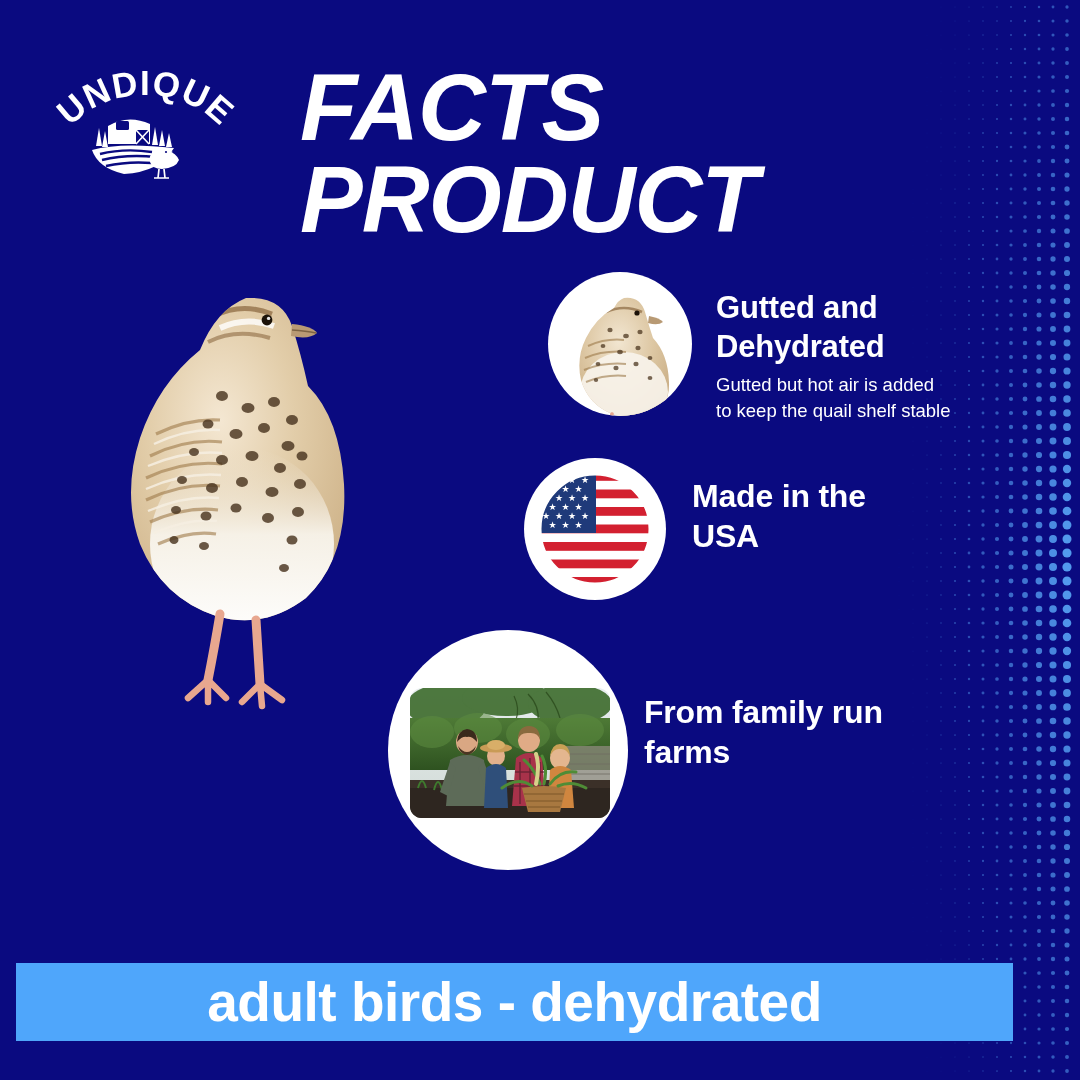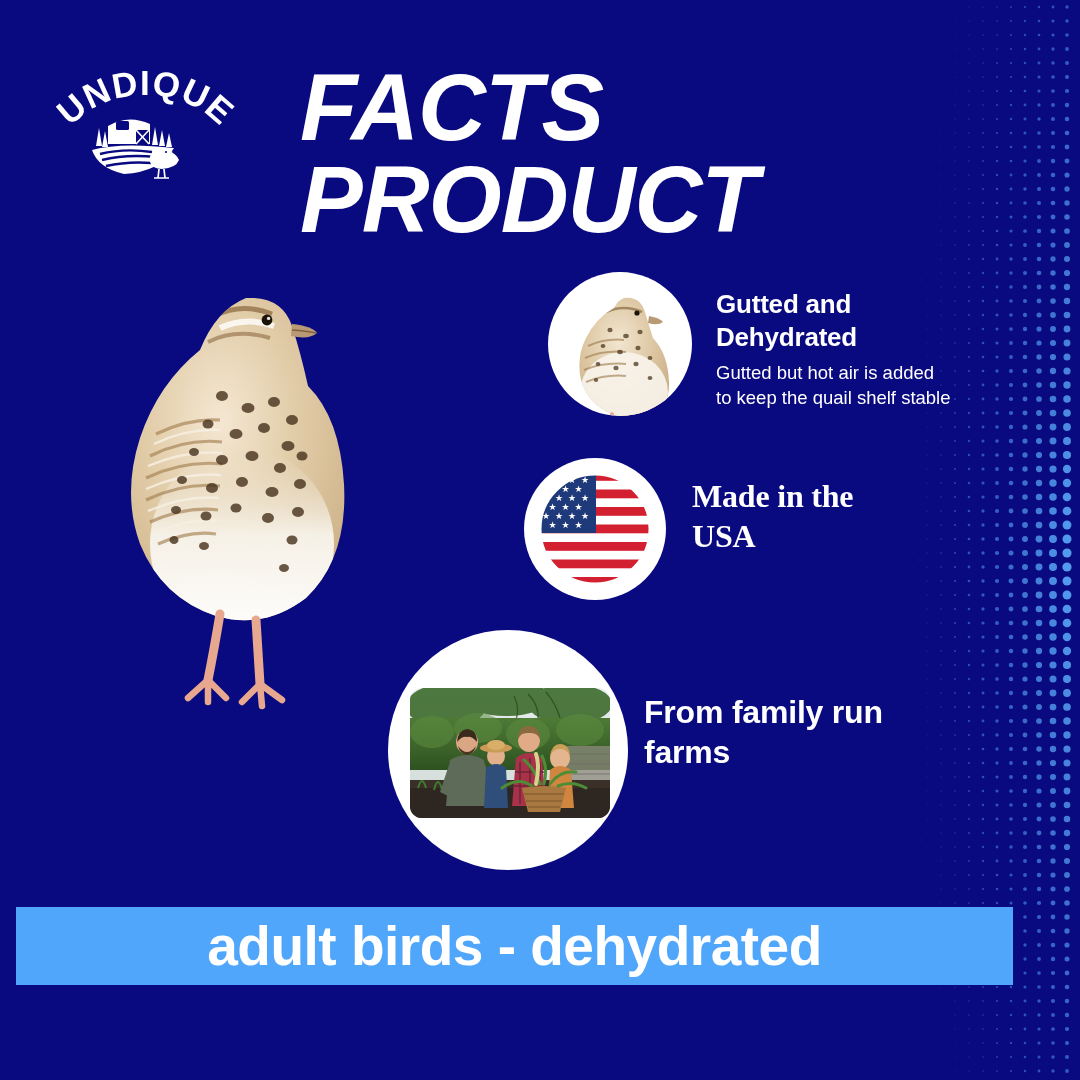--- a/index.html
+++ b/index.html
@@ -73,21 +73,21 @@
     flex: 0 0 auto;
     border-radius: 50%;
     background: #ffffff;
     position: relative;
     overflow: hidden;
   }
   .feature-text {
     color: #ffffff;
   }
   .feature-title {
-    font-size: 26px;
+    font-size: 31px;
     font-weight: bold;
     line-height: 1.26;
     letter-spacing: -0.2px;
     margin: 0;
     white-space: pre-line;
   }
   .feature-sub {
     font-size: 18.5px;
     line-height: 1.38;
     margin: 6px 0 0 0;
@@ -95,21 +95,21 @@
     font-weight: normal;
   }
 
   #feature-1 { left: 548px; top: 272px; }
   #feature-1 .feature-badge { width: 144px; height: 144px; }
   #feature-1 .feature-text  { margin-left: 24px; margin-top: 16px; }
 
   #feature-2 { left: 524px; top: 458px; }
   #feature-2 .feature-badge { width: 142px; height: 142px; }
   #feature-2 .feature-text  { margin-left: 26px; margin-top: 18px; }
-  #feature-2 .feature-title { font-size: 32px; font-family: Liberation Serif, serif; }
+  #feature-2 .feature-title { font-size: 32px; }
 
   #feature-3 { left: 388px; top: 630px; }
   #feature-3 .feature-badge { width: 240px; height: 240px; }
   #feature-3 .feature-text  { margin-left: 16px; margin-top: 62px; }
   #feature-3 .feature-title { font-size: 32px; }
   #feature-3 .feature-sub   { margin-top: 10px; }
 
   
   .badge-photo {
     position: absolute;
@@ -120,21 +120,21 @@
     left: 22px;
     top: 58px;
     width: 200px;
     height: 130px;
   }
 
   
   #banner {
     position: absolute;
     left: 16px;
-    top: 907px;
+    top: 963px;
     width: 997px;
     height: 78px;
     background: #4fa6fb;
     display: flex;
     align-items: center;
     justify-content: center;
   }
   #banner-label {
     color: #ffffff;
     font-size: 55px;

